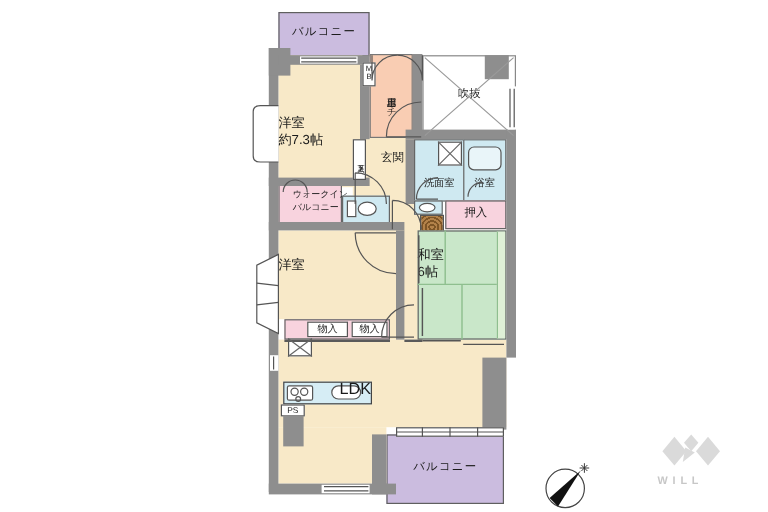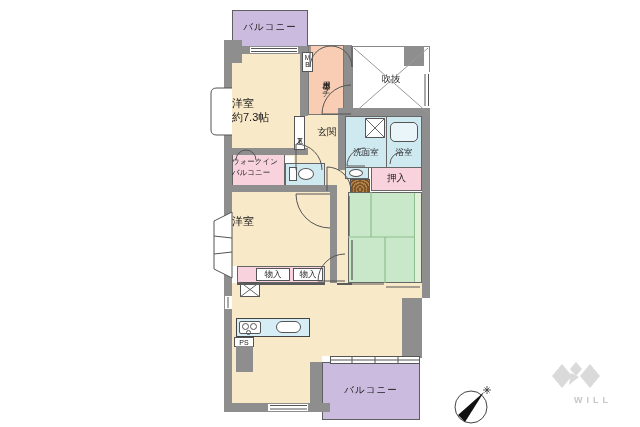--- a/index.html
+++ b/index.html
@@ -13,21 +13,21 @@
   .box{position:absolute;background:#fff;border:1px solid #555;box-sizing:border-box;
        display:flex;align-items:center;justify-content:center;color:#1b1b1b;text-align:center;}
   .vtext{writing-mode:vertical-rl;text-orientation:upright;}
   .overlay{position:absolute;left:0;top:0;pointer-events:none;}
   .cream{background:var(--room_cream,#f8e9c8);}
   .purple{background:var(--balcony_purple,#cbbcdf);border:1px solid #5f5f5f;}
   .salmon{background:var(--porch_salmon,#f9cdb3);border:1px solid #777;}
   .blue{background:var(--water_blue,#cfe9f1);border:1px solid #666;}
   .pink{background:var(--closet_pink,#f8d3de);border:1px solid #666;}
   .green{background:var(--tatami_green,#c9e7c9);border:1px solid #666;}
-  .logo-text{position:absolute;color:#c7c7c7;font-weight:bold;letter-spacing:4px;font-size:9px;text-align:right;}
+  .logo-text{position:absolute;color:#c7c7c7;font-weight:bold;letter-spacing:4px;font-size:9px;text-align:left;}
 </style>
 </head>
 <body>
 
 <div id="canvas">
 
   <div class="room purple" style="left:232px;top:10px;width:76px;height:37px;"></div>
   <div class="lbl" style="left:232px;top:21px;width:76px;font-size:9.5px;letter-spacing:1px;">バルコニー</div>
 
   <div class="room purple" style="left:322px;top:362px;width:98px;height:58px;"></div>
@@ -57,23 +57,27 @@
   <div class="room blue" style="left:345px;top:167px;width:24px;height:12px;"></div>
   <div class="box" style="left:349px;top:169px;width:14px;height:8px;border-radius:50%;"></div>
 
   <div class="room" style="left:350px;top:179px;width:20px;height:23px;border:1px solid #555;box-sizing:border-box;background:repeating-radial-gradient(circle at 50% 45%, #b3824a 0 1.5px, #7e5526 1.5px 3px);"></div>
 
   <div class="room pink" style="left:371px;top:167px;width:51px;height:24px;"></div>
   <div class="lbl" style="left:371px;top:172px;width:51px;font-size:9.5px;">押入</div>
 
   <div class="room green" style="left:348px;top:192px;width:74px;height:91px;"></div>
   <div class="room" style="left:414px;top:193px;width:7px;height:89px;background:var(--tatami_edge,#dff0d6);border-left:1px solid #8fbf8f;"></div>
+  <div class="lbl2" style="left:348px;top:206px;width:66px;font-size:11px;">
+    <div>和室</div>
+    <div>6帖</div>
+  </div>
 
   <div class="room pink" style="left:232px;top:153px;width:53px;height:33px;"></div>
-  <div class="lbl2" style="left:232px;top:157px;width:53px;font-size:7.5px;line-height:1.4;">
+  <div class="lbl2" style="left:244px;top:157px;width:53px;font-size:7.5px;line-height:1.4;">
     <div>ウォークイン</div>
     <div>バルコニー</div>
   </div>
 
   <div class="room blue" style="left:285px;top:163px;width:40px;height:24px;"></div>
   <div class="box" style="left:289px;top:167px;width:8px;height:14px;"></div>
   <div class="box" style="left:298px;top:168px;width:16px;height:12px;border-radius:50%;"></div>
 
   <div class="room pink" style="left:237px;top:266px;width:88px;height:17px;"></div>
   <div class="box" style="left:256px;top:268px;width:34px;height:13px;font-size:8.5px;">物入</div>
@@ -118,20 +122,21 @@
 
   <div class="lbl2" style="left:232px;top:96px;width:68px;font-size:11px;">
     <div>洋室</div>
     <div>約7.3帖</div>
   </div>
   <div class="lbl" style="left:306px;top:126px;width:42px;font-size:9.5px;">玄関</div>
   <div class="lbl2" style="left:232px;top:214px;width:98px;font-size:11px;">
     <div>洋室</div>
   </div>
   <div class="lbl2" style="left:283px;top:315px;width:120px;font-size:12px;">
+    <div style="font-size:13.5px;">LDK</div>
   </div>
 
   <svg class="overlay" width="640" height="427" viewBox="0 0 640 427">
 
     <path d="M232,88 H217 Q211,88 211,93 V130 Q211,135 217,135 H232" fill="#fff" stroke="#555" stroke-width="1"></path>
     <path d="M232,212 L214,221 L214,269 L232,278 Z" fill="#fff" stroke="#555" stroke-width="1"></path>
     <path d="M232,238 L214,236 M232,252 L214,254" stroke="#555" stroke-width="1" fill="none"></path>
 
     <path d="M354,48 L428,113 M428,48 L354,113" stroke="#9a9a9a" stroke-width="1" fill="none"></path>
 

